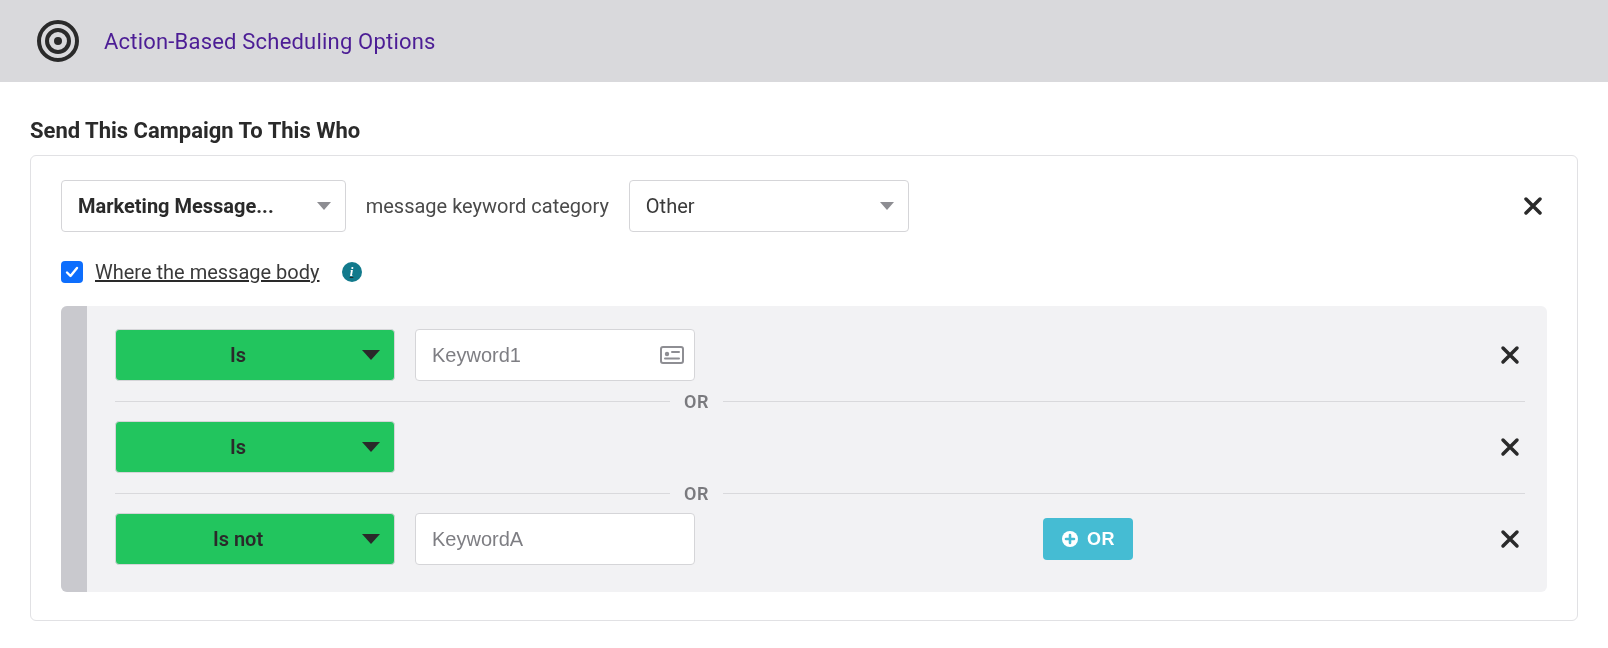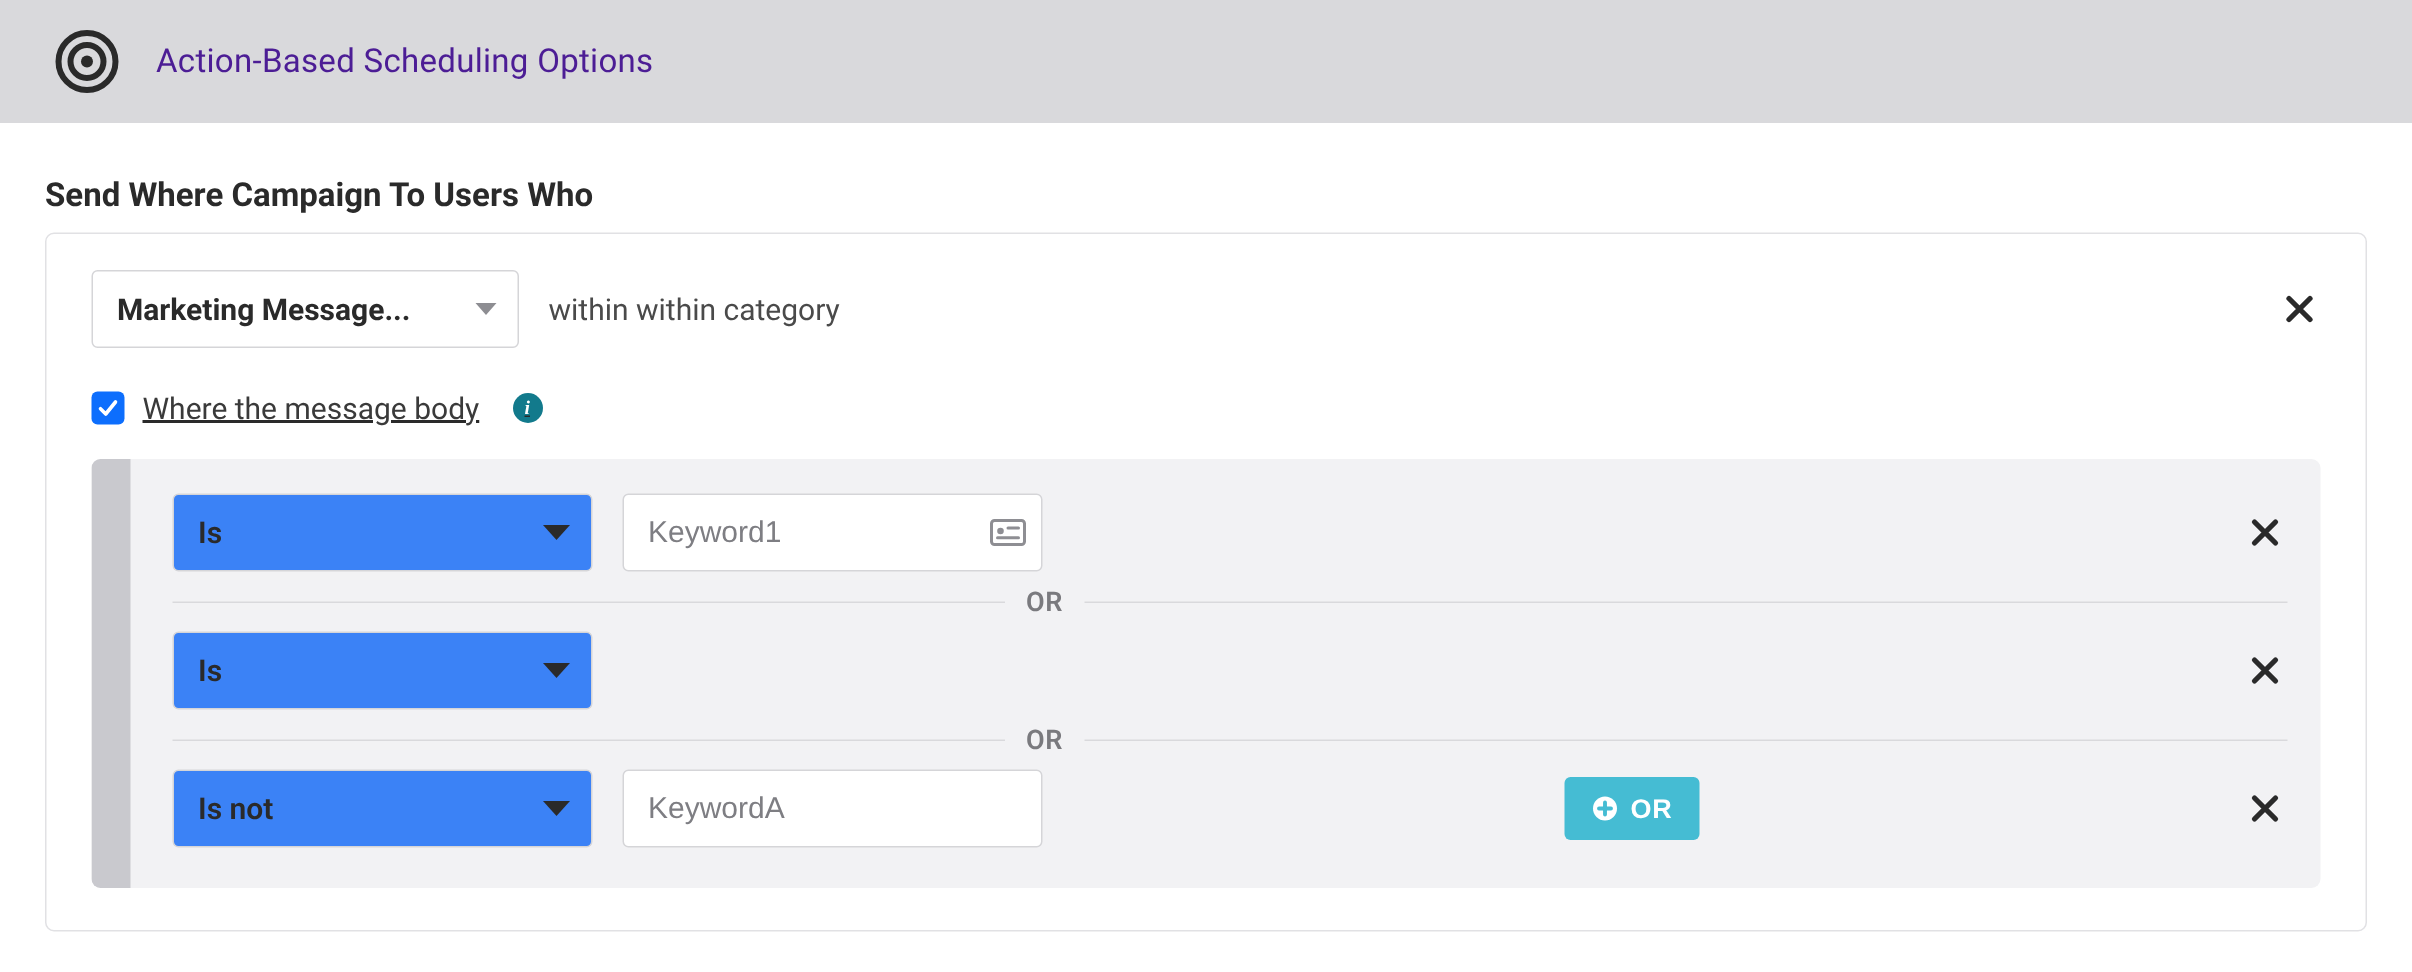--- a/index.html
+++ b/index.html
@@ -137,26 +137,27 @@
   .rule-row {
     display: flex; align-items: center;
     gap: 20px;
     min-height: 62px;
   }
   .rule-select {
     position: relative;
     width: 280px; height: 52px;
     border: 1px solid #d5d5d8;
     border-radius: 4px;
-    background: #3b82f6;
+    background: #22c55e;
     padding: 0 50px 0 16px;
     display: flex; align-items: center;
     font-size: 20px; color: #2a2a2a;
     cursor: pointer;
     font-weight: 600;
+    justify-content: center;
   }
   .rule-select .caret-solid {
     position: absolute;
     right: 14px; top: 50%; transform: translateY(-50%);
     width: 0; height: 0;
     border-left: 9px solid transparent; border-right: 9px solid transparent;
     border-top: 10px solid #2a2a2a;
   }
   .rule-input-wrap { position: relative; width: 280px; }
   .rule-input {
@@ -228,33 +229,37 @@
     <span class="header-icon">
       <svg width="44" height="44" viewBox="0 0 44 44" fill="none">
         <circle cx="22" cy="22" r="19" stroke="#2a2a2a" stroke-width="4"></circle>
         <circle cx="22" cy="22" r="11" stroke="#2a2a2a" stroke-width="4"></circle>
         <circle cx="22" cy="22" r="4" fill="#2a2a2a"></circle>
       </svg>
     </span>
     <div class="header-title">Action-Based Scheduling Options</div>
   </div>
 
-  <div class="section-label">Send Where Campaign To Users Who</div>
+  <div class="section-label">Send This Campaign To This Who</div>
 
   <div class="card">
 
     <div class="trigger-row">
 
       <div class="select bold wide">
         <span>Marketing Message...</span>
         <span class="caret"></span>
       </div>
 
-      <span class="trigger-text">within within category</span>
-
+      <span class="trigger-text">message keyword category</span>
+
+      <div class="select wide">
+        <span>Other</span>
+        <span class="caret"></span>
+      </div>
 
       <span class="remove-x">
         <svg width="20" height="20" viewBox="0 0 20 20">
           <path d="M3 3 L17 17 M17 3 L3 17" stroke="#2a2a2a" stroke-width="3.5" stroke-linecap="round"></path>
         </svg>
       </span>
     </div>
 
     <div class="where-row">
       <span class="checkbox">

